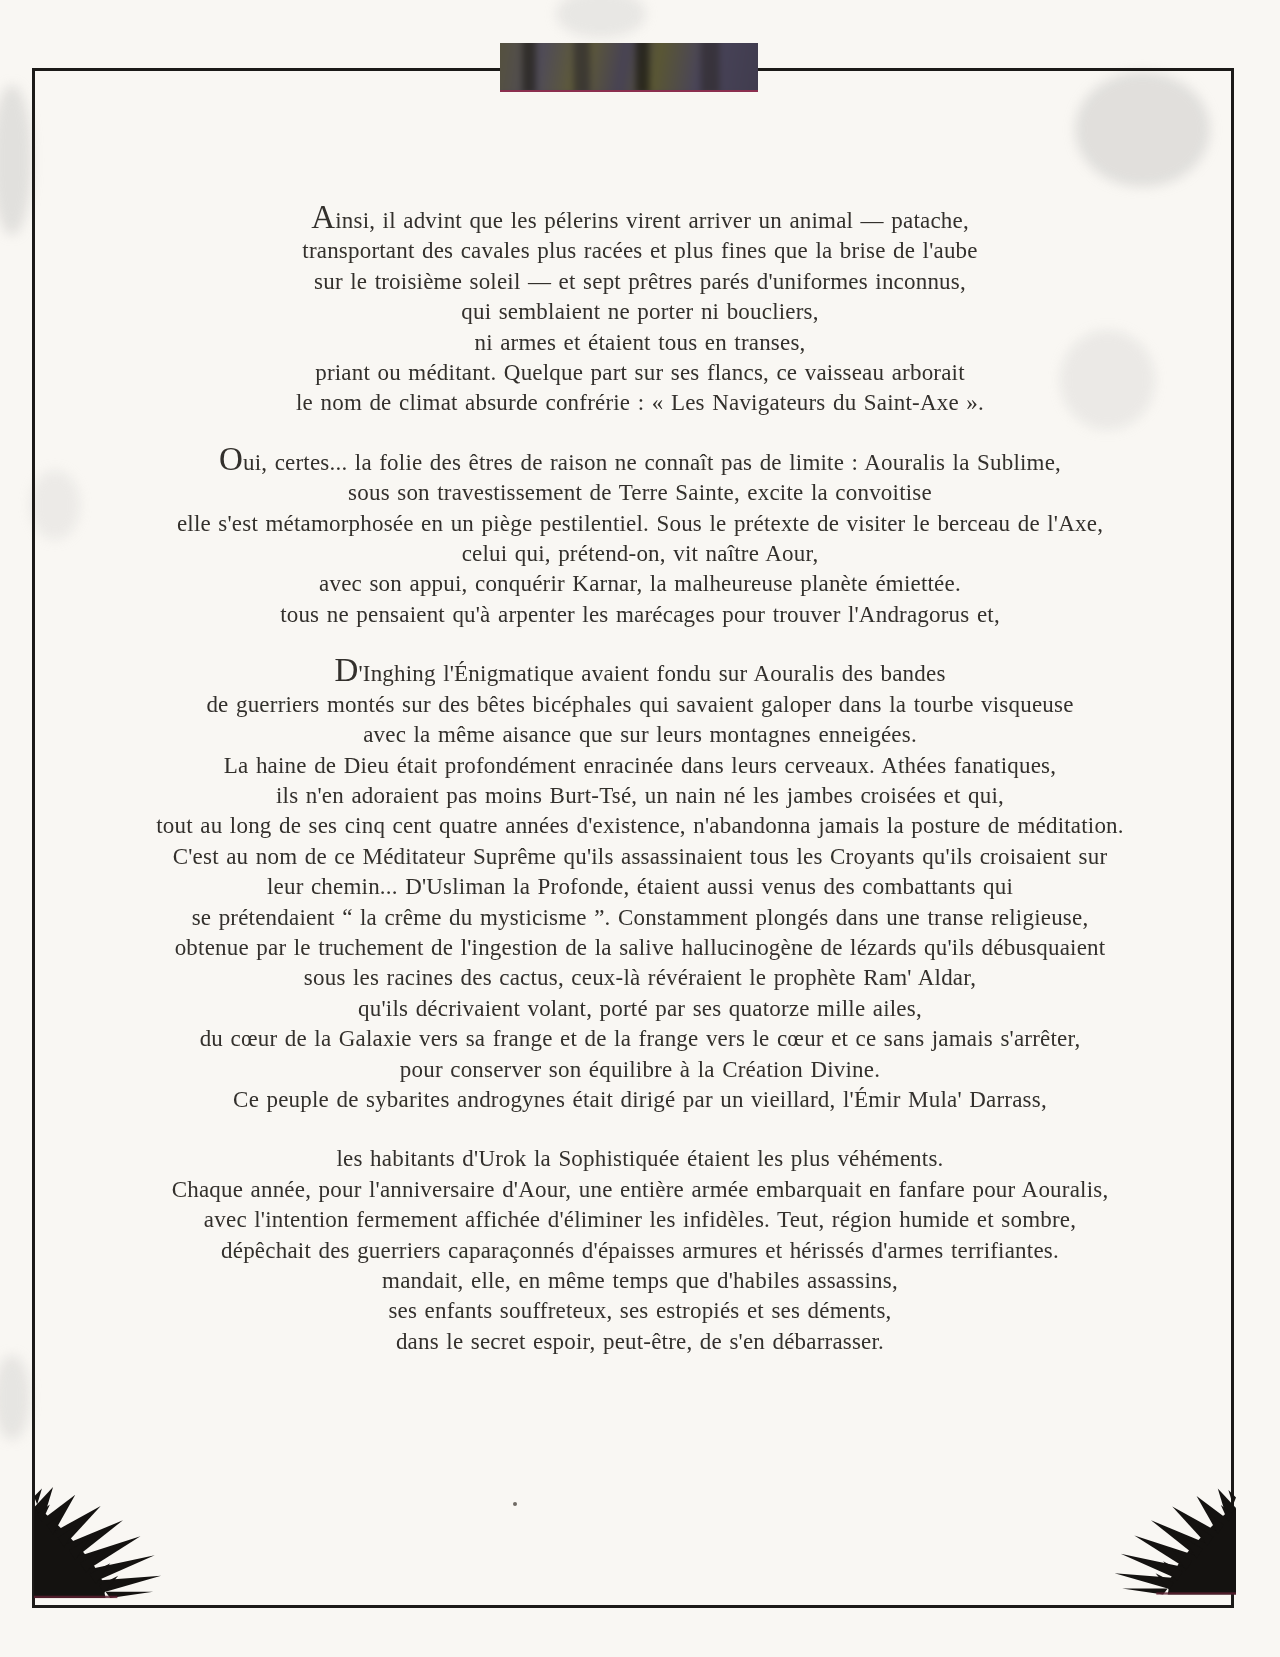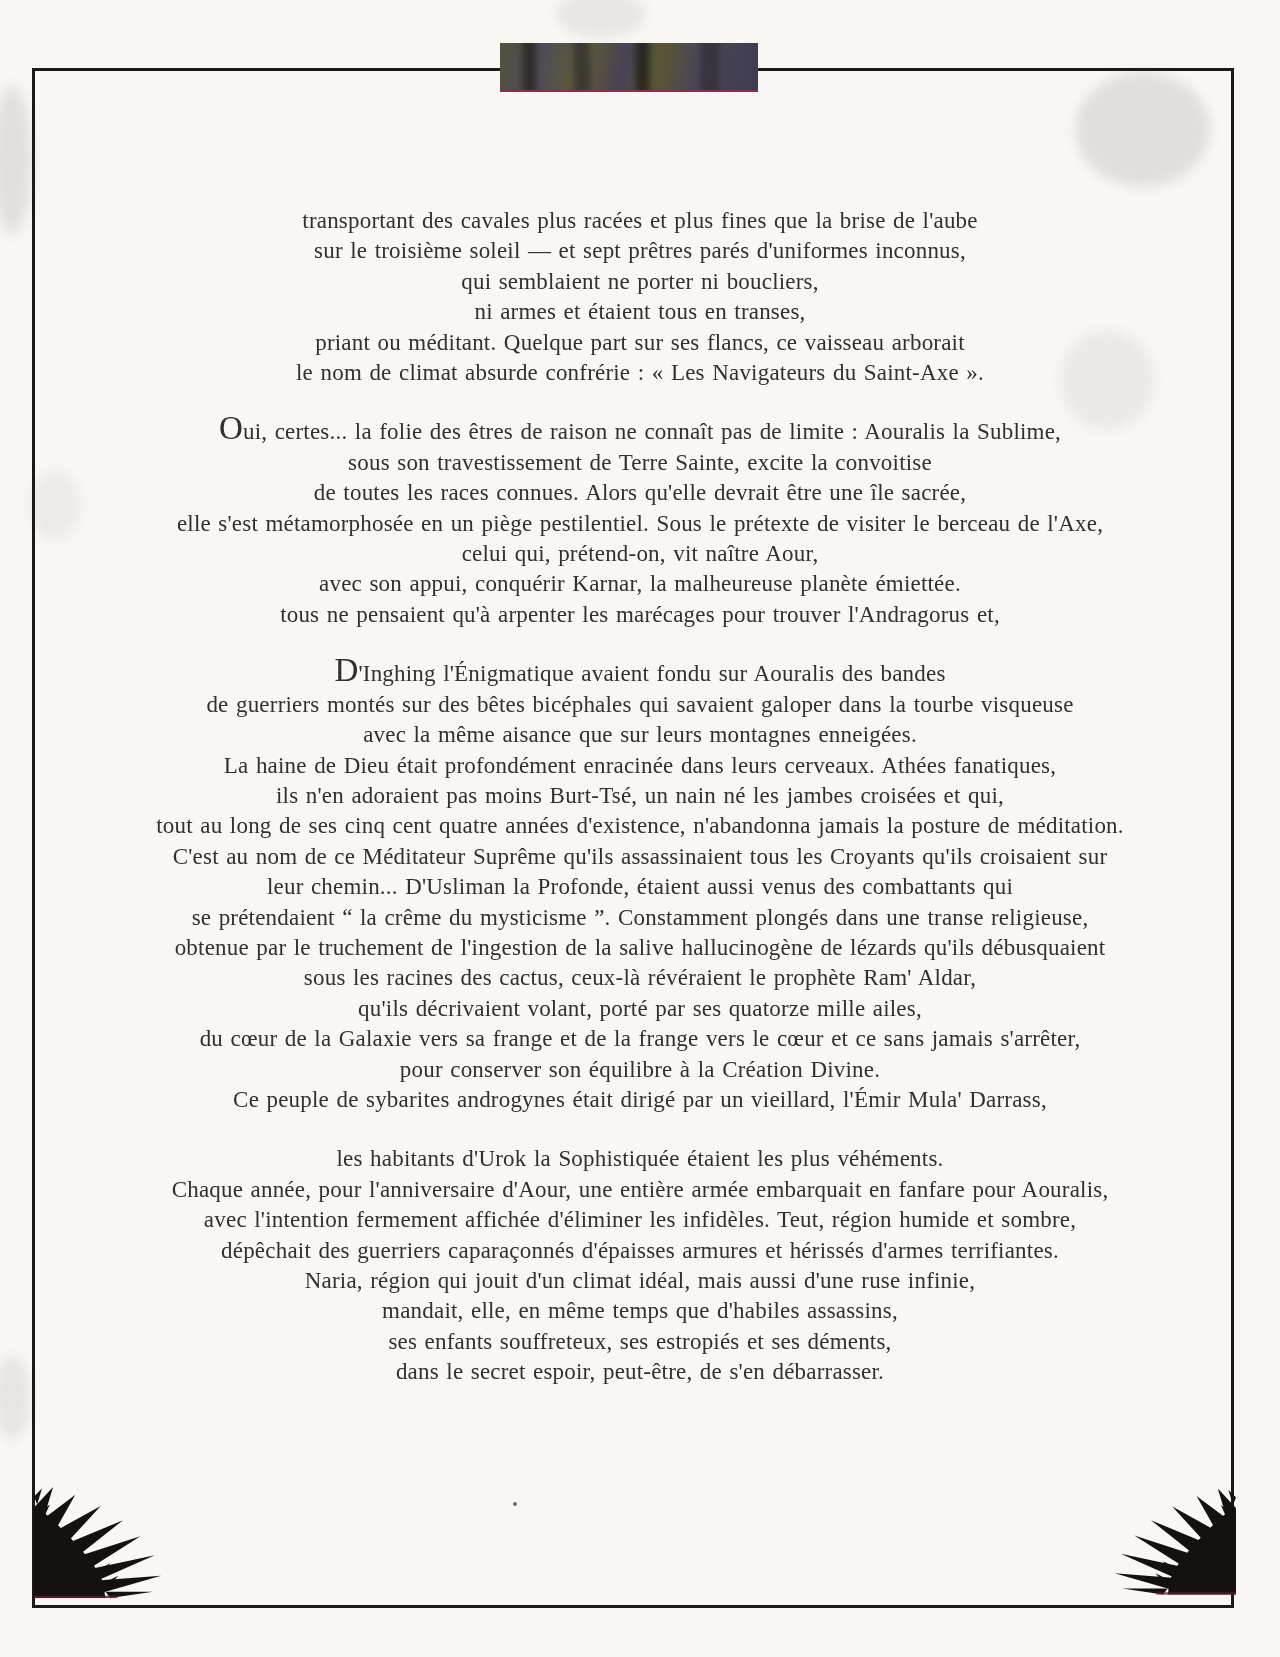--- a/index.html
+++ b/index.html
@@ -71,31 +71,31 @@
   <div class="smudge sm6"></div>
 
   <div class="frame"></div>
 
   <div class="banner">
     <div class="banner-art"></div>
   </div>
 
   <div class="text-block" id="text-block">
       <div class="para">
+        <div class="line"><span class="lead">A</span>insi, il advint que les pélerins virent arriver un animal — patache,</div>
         <div class="line">transportant des cavales plus racées et plus fines que la brise de l'aube</div>
         <div class="line">sur le troisième soleil — et sept prêtres parés d'uniformes inconnus,</div>
         <div class="line">qui semblaient ne porter ni boucliers,</div>
         <div class="line">ni armes et étaient tous en transes,</div>
         <div class="line">priant ou méditant. Quelque part sur ses flancs, ce vaisseau arborait</div>
         <div class="line">le nom de climat absurde confrérie : « Les Navigateurs du Saint-Axe ».</div>
       </div>
       <div class="para">
         <div class="line"><span class="lead">O</span>ui, certes... la folie des êtres de raison ne connaît pas de limite : Aouralis la Sublime,</div>
         <div class="line">sous son travestissement de Terre Sainte, excite la convoitise</div>
-        <div class="line">de toutes les races connues. Alors qu'elle devrait être une île sacrée,</div>
         <div class="line">elle s'est métamorphosée en un piège pestilentiel. Sous le prétexte de visiter le berceau de l'Axe,</div>
         <div class="line">celui qui, prétend-on, vit naître Aour,</div>
         <div class="line">avec son appui, conquérir Karnar, la malheureuse planète émiettée.</div>
         <div class="line">tous ne pensaient qu'à arpenter les marécages pour trouver l'Andragorus et,</div>
       </div>
       <div class="para">
         <div class="line"><span class="lead">D</span>'Inghing l'Énigmatique avaient fondu sur Aouralis des bandes</div>
         <div class="line">de guerriers montés sur des bêtes bicéphales qui savaient galoper dans la tourbe visqueuse</div>
         <div class="line">avec la même aisance que sur leurs montagnes enneigées.</div>
         <div class="line">La haine de Dieu était profondément enracinée dans leurs cerveaux. Athées fanatiques,</div>
@@ -109,21 +109,20 @@
         <div class="line">qu'ils décrivaient volant, porté par ses quatorze mille ailes,</div>
         <div class="line">du cœur de la Galaxie vers sa frange et de la frange vers le cœur et ce sans jamais s'arrêter,</div>
         <div class="line">pour conserver son équilibre à la Création Divine.</div>
         <div class="line">Ce peuple de sybarites androgynes était dirigé par un vieillard, l'Émir Mula' Darrass,</div>
       </div>
       <div class="para">
         <div class="line">les habitants d'Urok la Sophistiquée étaient les plus véhéments.</div>
         <div class="line">Chaque année, pour l'anniversaire d'Aour, une entière armée embarquait en fanfare pour Aouralis,</div>
         <div class="line">avec l'intention fermement affichée d'éliminer les infidèles. Teut, région humide et sombre,</div>
         <div class="line">dépêchait des guerriers caparaçonnés d'épaisses armures et hérissés d'armes terrifiantes.</div>
-        <div class="line">Naria, région qui jouit d'un climat idéal, mais aussi d'une ruse infinie,</div>
         <div class="line">mandait, elle, en même temps que d'habiles assassins,</div>
         <div class="line">ses enfants souffreteux, ses estropiés et ses déments,</div>
         <div class="line">dans le secret espoir, peut-être, de s'en débarrasser.</div>
       </div>
     </div>
 
   <svg class="corner corner-left" width="135" height="131" viewBox="0 0 170 140">
     <g fill="#141210">
       <polygon points="0,26 10,30 26,44 44,62 62,82 76,100 86,118 90,140 0,140"></polygon>
       <polygon points="0,12 10,2 4,22"></polygon>

